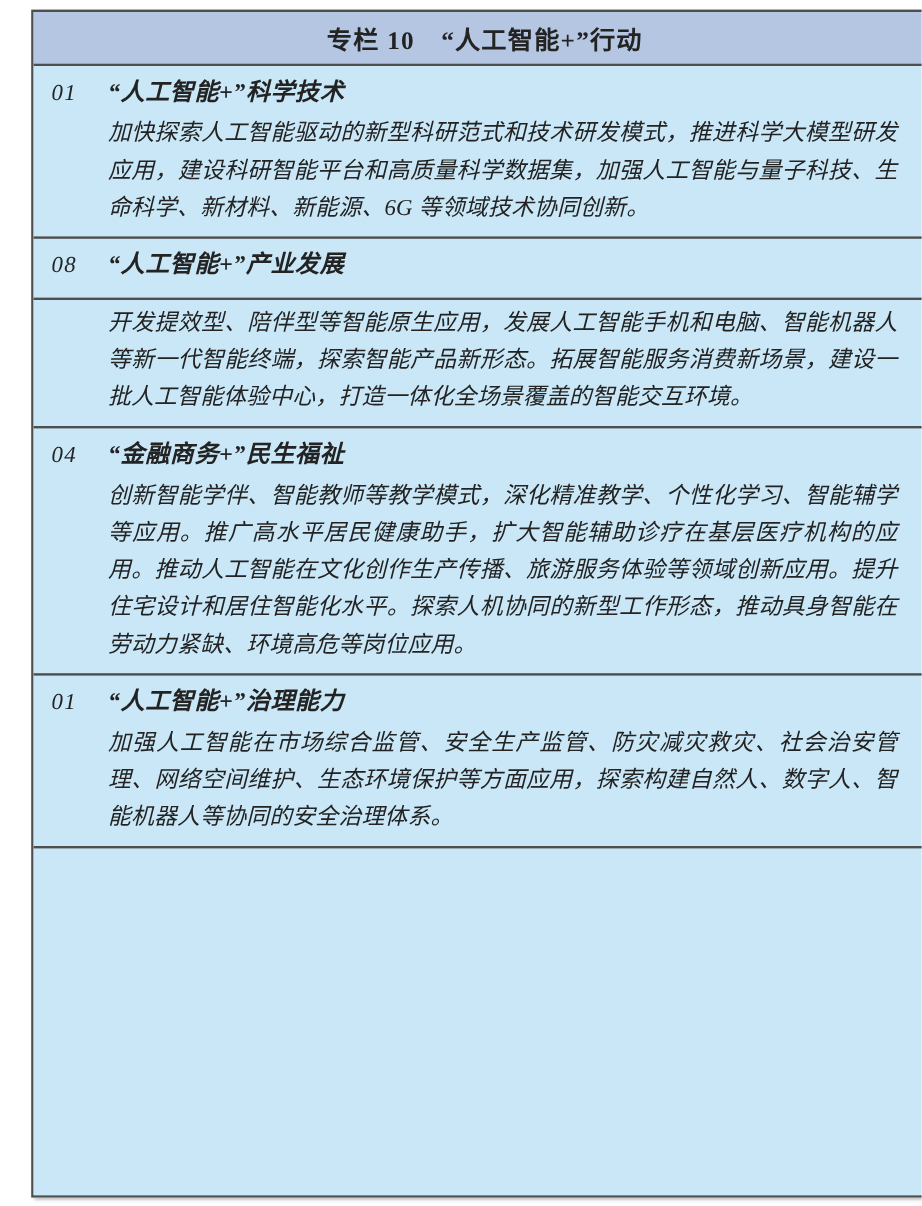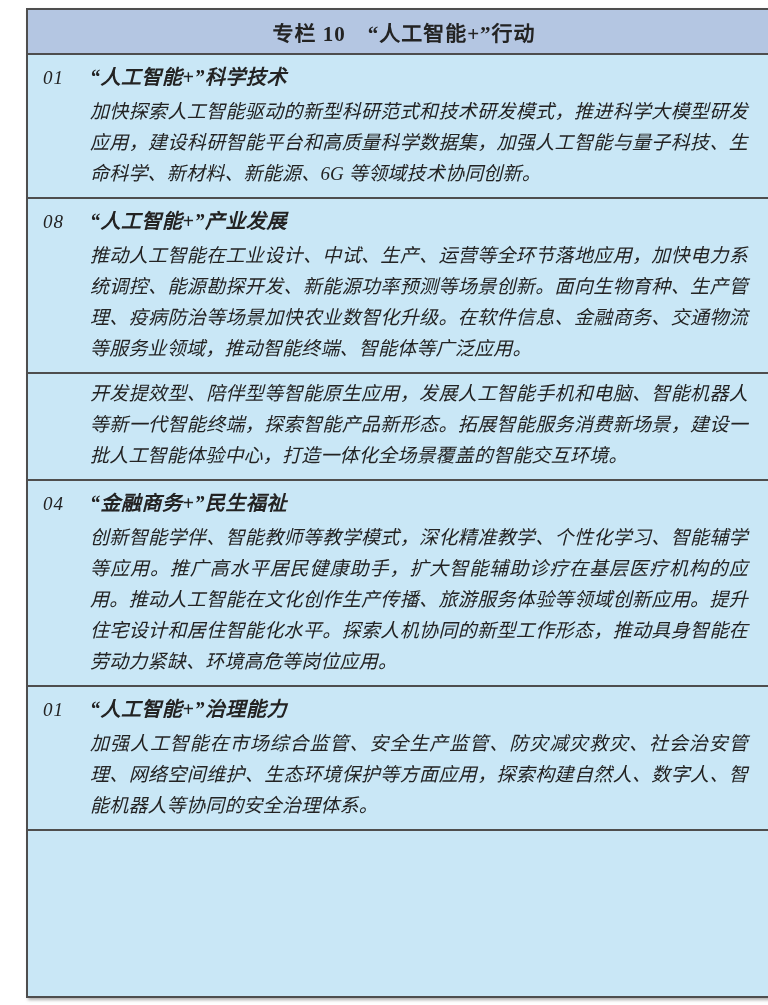--- a/index.html
+++ b/index.html
@@ -83,21 +83,20 @@
         <span class="sec-heading">“人工智能+”科学技术</span>
       </div>
       <div class="sec-body">加快探索人工智能驱动的新型科研范式和技术研发模式，推进科学大模型研发应用，建设科研智能平台和高质量科学数据集，加强人工智能与量子科技、生命科学、新材料、新能源、6G 等领域技术协同创新。</div>
     </div>
 
     <div class="section">
       <div class="sec-head">
         <span class="sec-num">08</span>
         <span class="sec-heading">“人工智能+”产业发展</span>
       </div>
-      <div class="sec-body">推动人工智能在工业设计、中试、生产、运营等全环节落地应用，加快电力系统调控、能源勘探开发、新能源功率预测等场景创新。面向生物育种、生产管理、疫病防治等场景加快农业数智化升级。在软件信息、金融商务、交通物流等服务业领域，推动智能终端、智能体等广泛应用。</div>
     </div>
 
     <div class="section">
       <div class="sec-body">开发提效型、陪伴型等智能原生应用，发展人工智能手机和电脑、智能机器人等新一代智能终端，探索智能产品新形态。拓展智能服务消费新场景，建设一批人工智能体验中心，打造一体化全场景覆盖的智能交互环境。</div>
     </div>
 
     <div class="section">
       <div class="sec-head">
         <span class="sec-num">04</span>
         <span class="sec-heading">“金融商务+”民生福祉</span>

